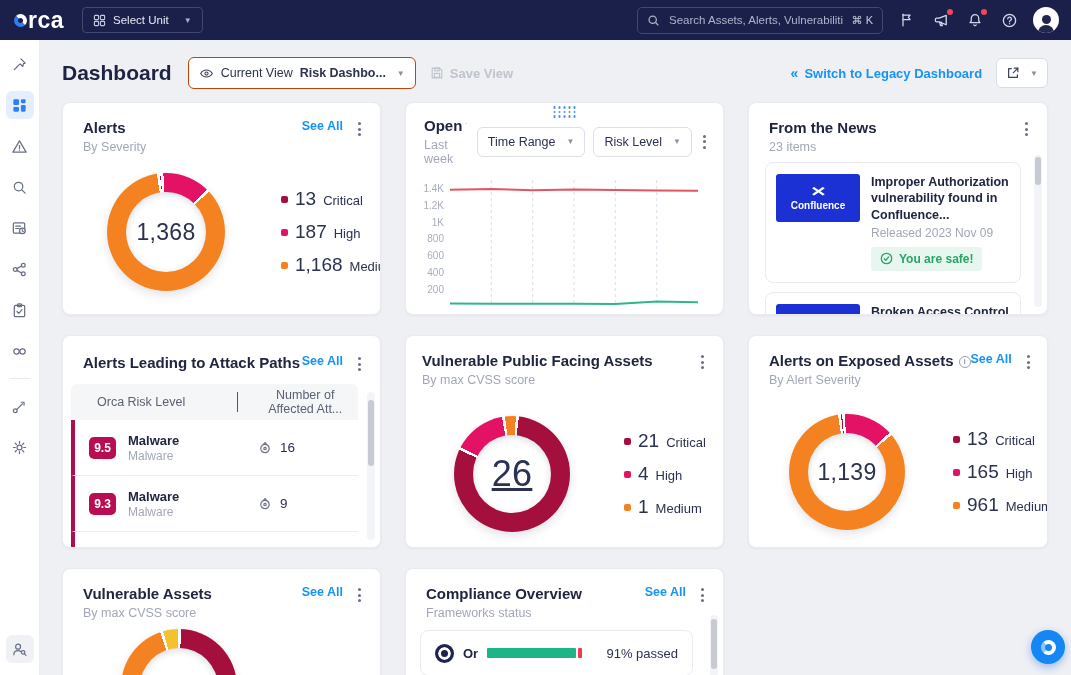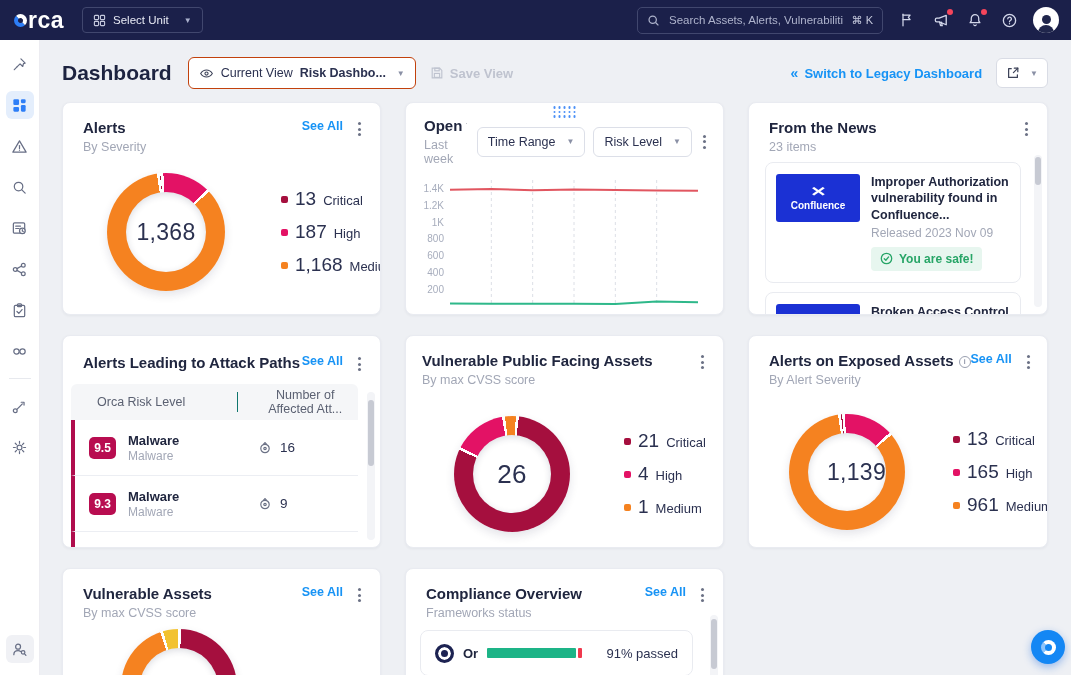--- a/index.html
+++ b/index.html
@@ -556,21 +556,21 @@
             <span class="kebab">
                 <i></i>
                 <i></i>
                 <i></i>
               </span>
           </div>
         </div>
         <div class="donut-wrap" style="left:48px;top:80px;gap:54px;">
           <div class="donut" style="width: 116px; height: 116px; background: conic-gradient(from -7deg, rgb(245, 130, 32) 0deg, rgb(245, 130, 32) 10.8462deg, rgb(255, 255, 255) 10.8462deg, rgb(255, 255, 255) 13.8462deg, rgb(165, 15, 62) 13.8462deg, rgb(165, 15, 62) 301.615deg, rgb(255, 255, 255) 301.615deg, rgb(255, 255, 255) 304.615deg, rgb(227, 18, 101) 304.615deg, rgb(227, 18, 101) 357deg, rgb(255, 255, 255) 357deg, rgb(255, 255, 255) 360deg);">
             <div class="hole" style="inset:19px;">
-                <span style="font-size:26px;">26</span>
+                <span style="font-size:36px;text-decoration:underline;">26</span>
               </div>
           </div>
           <div class="legend">
             <div class="li">
                 <i class="mk mk-critical"></i>
                 <b>21</b>
                 <span>Critical</span>
               </div>
             <div class="li">
                 <i class="mk mk-high"></i>
@@ -596,21 +596,21 @@
             <span class="see-all">See All</span>
             <span class="kebab">
                 <i></i>
                 <i></i>
                 <i></i>
               </span>
           </div>
         </div>
         <div class="donut-wrap" style="left:40px;top:78px;gap:48px;">
           <div class="donut" style="width: 116px; height: 116px; background: conic-gradient(from -6deg, rgb(165, 15, 62) 0deg, rgb(165, 15, 62) 1.10887deg, rgb(255, 255, 255) 1.10887deg, rgb(255, 255, 255) 4.10887deg, rgb(227, 18, 101) 4.10887deg, rgb(227, 18, 101) 53.2599deg, rgb(255, 255, 255) 53.2599deg, rgb(255, 255, 255) 56.2599deg, rgb(245, 130, 32) 56.2599deg, rgb(245, 130, 32) 357deg, rgb(255, 255, 255) 357deg, rgb(255, 255, 255) 360deg);">
-            <div class="hole" style="inset:19px;justify-content:flex-end;">
+            <div class="hole" style="inset:19px;">
                 <span>1,139</span>
               </div>
           </div>
           <div class="legend">
             <div class="li">
                 <i class="mk mk-critical"></i>
                 <b>13</b>
                 <span>Critical</span>
               </div>
             <div class="li">

